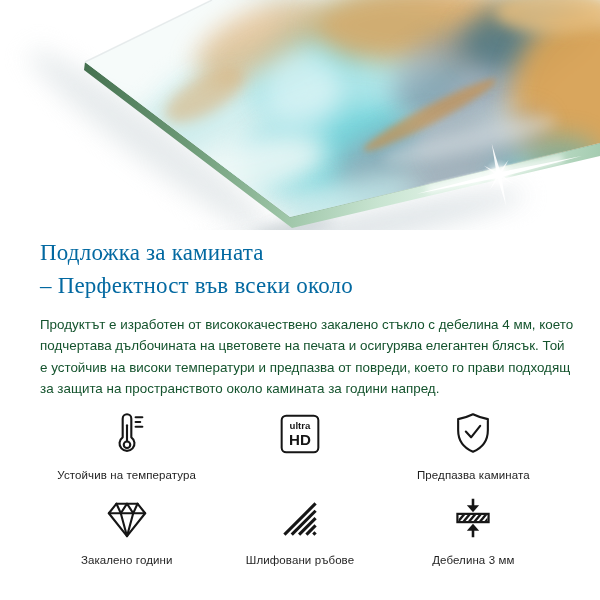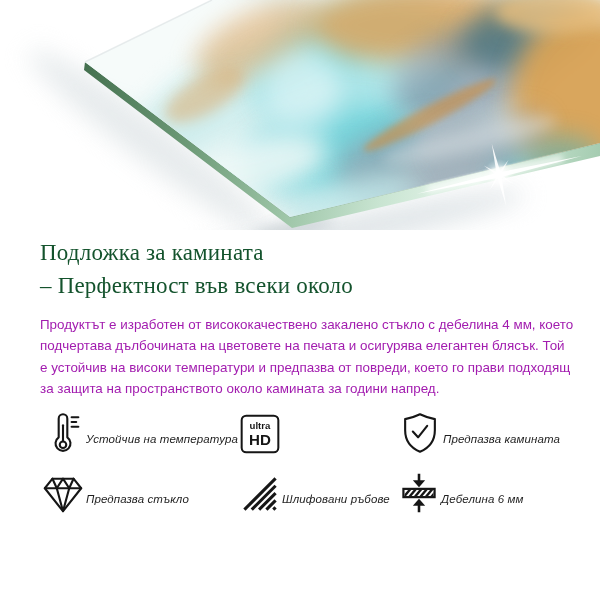--- a/index.html
+++ b/index.html
@@ -12,47 +12,46 @@
   .hero { position:relative; width:600px; height:230px; background:#ffffff; overflow:hidden; }
   .hero svg { display:block; width:600px; height:230px; }
 
   .content { padding:6px 40px 0 40px; }
 
   .page-title {
     font-family:"Liberation Serif", serif;
     font-weight:400;
     font-size:23px;
     line-height:1.45;
-    color:#14532d;
+    color:#0369a1;
     letter-spacing:.2px;
     margin-bottom:11px;
   }
   .desc {
     width:535px;
     font-size:13.4px;
     line-height:1.61;
-    color:#a21caf;
+    color:#14532d;
   }
 
   .features {
     margin-top:9px;
     display:grid;
     grid-template-columns:repeat(3, 1fr);
     row-gap:13px;
     padding:0 0 0 0;
   }
-  .feature { display:flex; align-items:center; }
+  .feature { display:flex; flex-direction:column; align-items:center; }
   .feature .icon-box { height:47px; display:flex; align-items:flex-end; justify-content:center; }
   .feature .label {
     margin-top:13px;
     font-size:11.5px;
     color:#1e1e1e;
     letter-spacing:.1px;
     white-space:nowrap;
-    font-style:italic;
   }
   .ic { stroke:#161616; fill:none; stroke-width:2.2; stroke-linecap:round; stroke-linejoin:round; }
 </style>
 </head>
 <body>
 
 <div class="hero">
   <svg viewBox="0 0 600 230" xmlns="http://www.w3.org/2000/svg">
     <defs>
       <clipPath id="faceClip">
@@ -184,21 +183,21 @@
 
     <div class="feature">
       <div class="icon-box">
         <svg width="46" height="44" viewBox="0 0 48 46">
           <path class="ic" d="M13 7 L35 7 L43 17 L24 41 L5 17 Z"></path>
           <line class="ic" x1="5" y1="17" x2="43" y2="17"></line>
           <path class="ic" d="M13 7 L17.5 17 L24 7 L30.5 17 L35 7"></path>
           <path class="ic" d="M17.5 17 L24 41 L30.5 17"></path>
         </svg>
       </div>
-      <div class="label">Предпазва стъкло</div>
+      <div class="label">Закалено години</div>
     </div>
 
     <div class="feature">
       <div class="icon-box">
         <svg width="44" height="44" viewBox="0 0 48 48">
           <g stroke="#161616" stroke-width="3.4" stroke-linecap="butt">
             <line x1="7" y1="41" x2="41" y2="7"></line>
             <line x1="15" y1="41" x2="41" y2="15"></line>
             <line x1="23" y1="41" x2="41" y2="23"></line>
             <line x1="31" y1="41" x2="41" y2="31"></line>
@@ -225,17 +224,17 @@
             <line x1="12" y1="30" x2="22" y2="18"></line>
             <line x1="18" y1="30" x2="28" y2="18"></line>
             <line x1="24" y1="30" x2="34" y2="18"></line>
             <line x1="30" y1="30" x2="40" y2="18"></line>
             <line x1="36" y1="30" x2="46" y2="18"></line>
           </g>
           <polygon points="17.3,38 30.7,38 24,30.4" fill="#161616"></polygon>
           <rect x="22.6" y="37" width="2.8" height="8" fill="#161616"></rect>
         </svg>
       </div>
-      <div class="label">Дебелина 6 мм</div>
+      <div class="label">Дебелина 3 мм</div>
     </div>
 
   </div>
 </div>
 
 </body></html>

